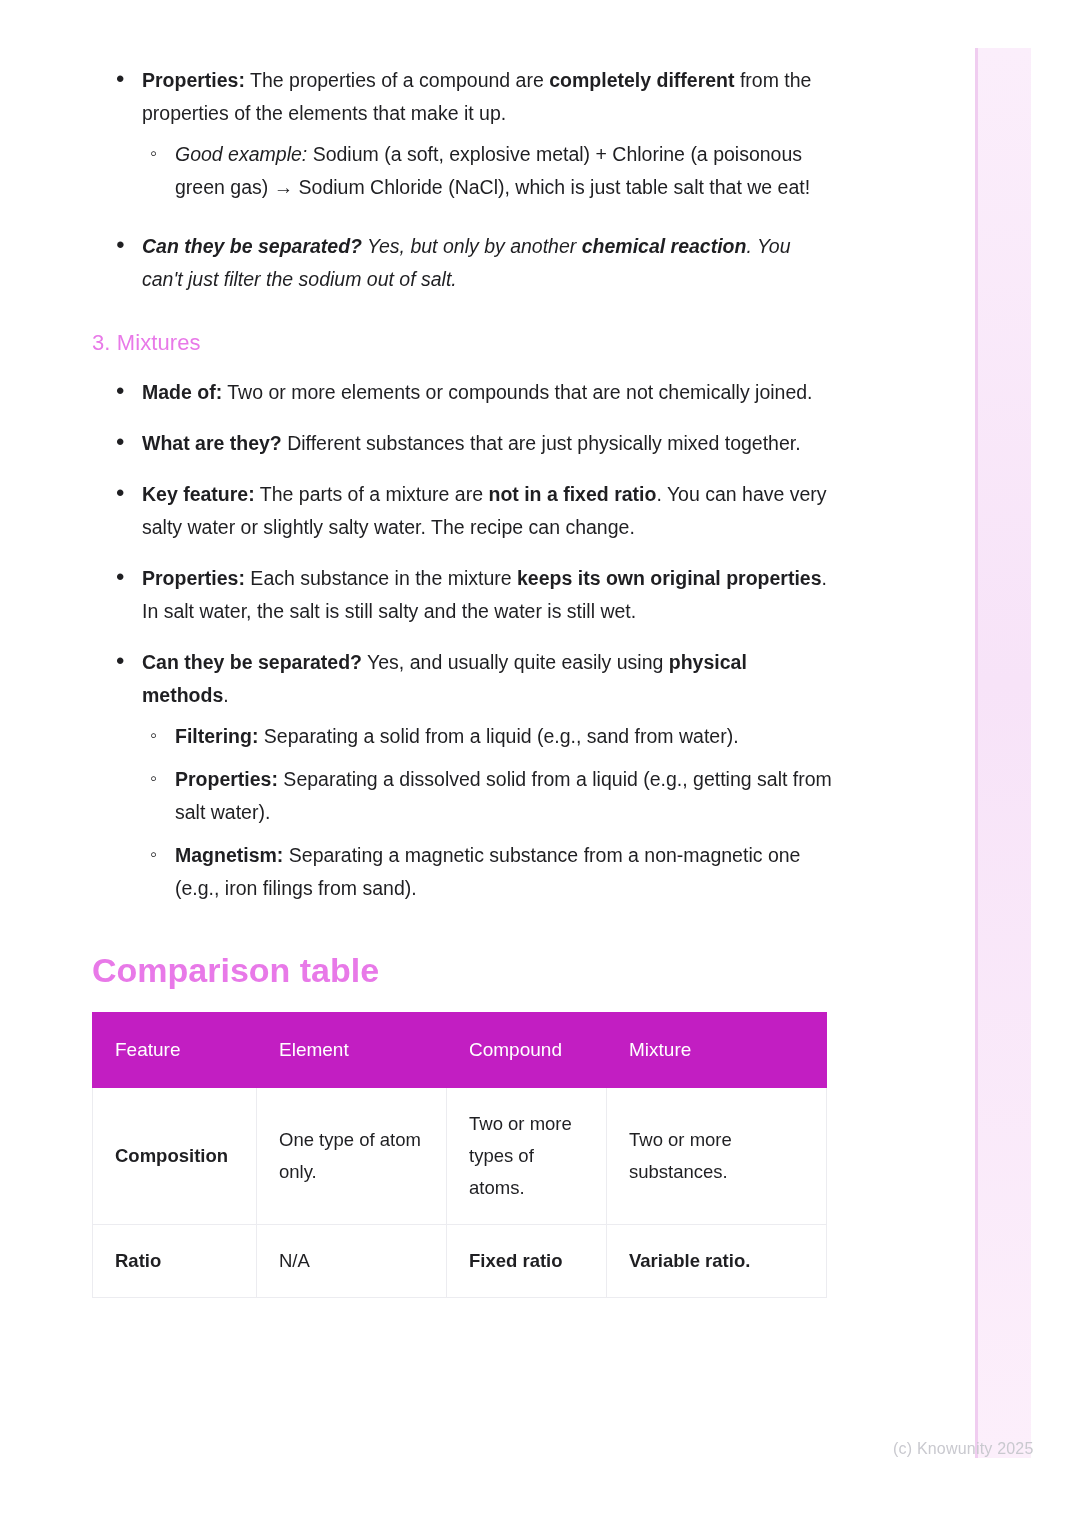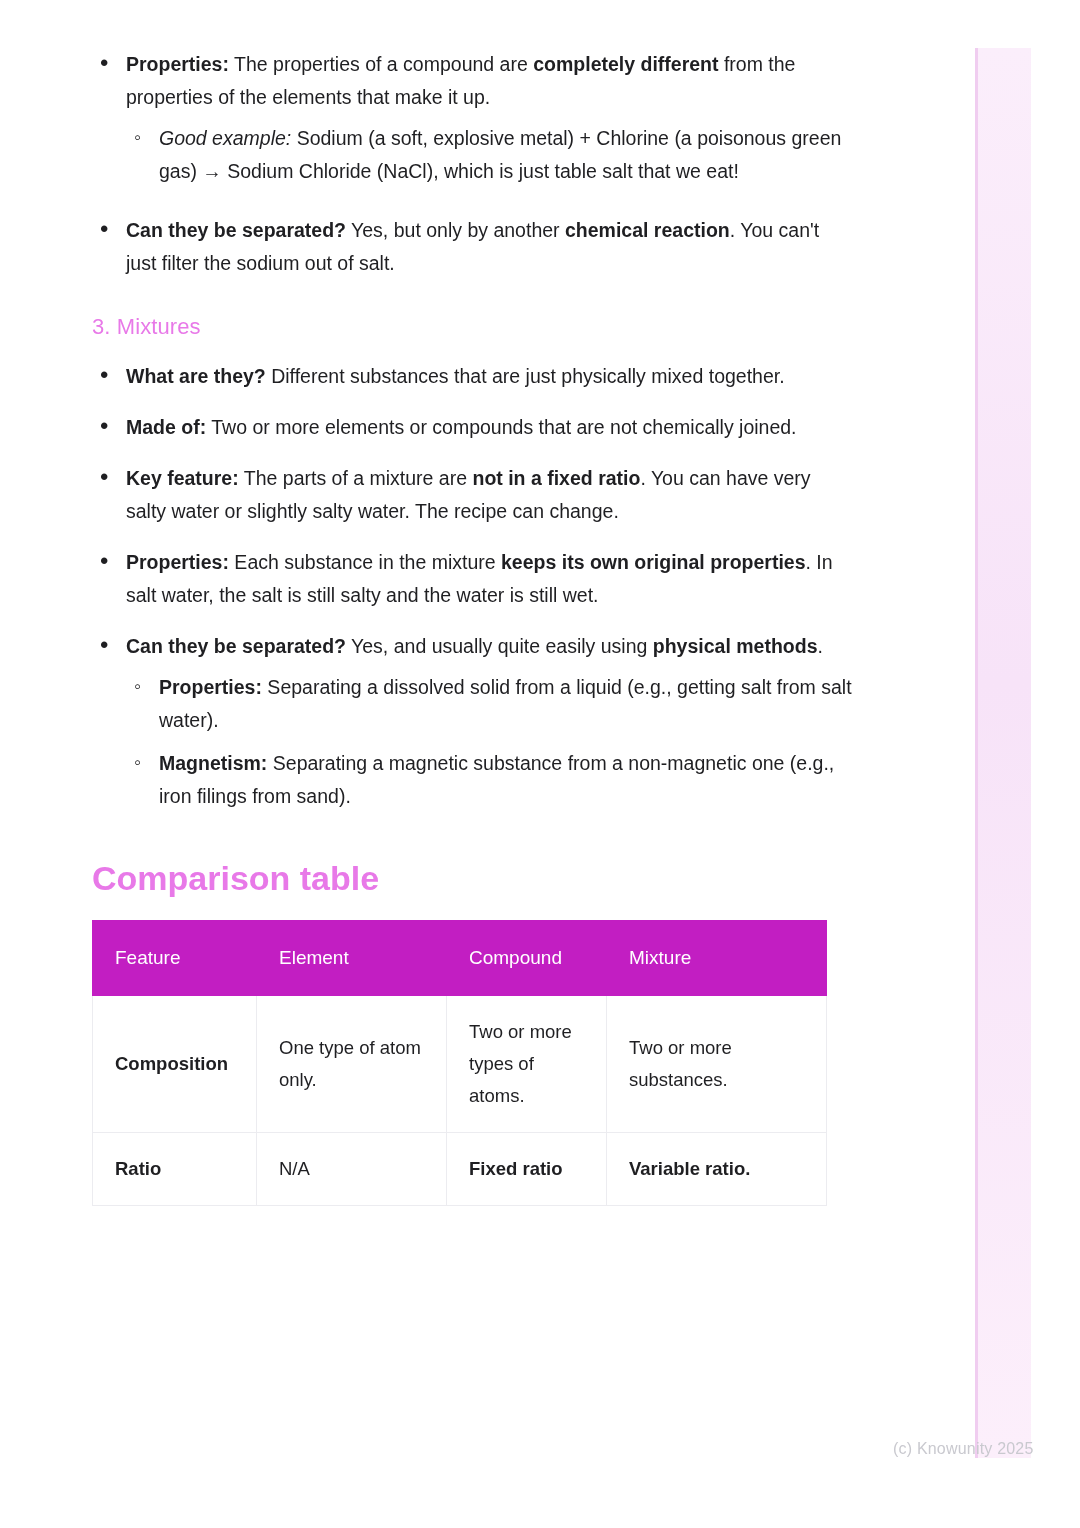--- a/index.html
+++ b/index.html
@@ -40,21 +40,21 @@
     background: #f0cdf0;
   }
   .content {
     position: absolute;
     left: 92px;
     top: 48px;
     width: 760px;
   }
   ul.bullets {
     list-style: none;
-    margin: 0;
+    margin: 16px;
     padding: 0;
   }
   ul.bullets > li {
     position: relative;
     padding-left: 34px;
     margin-bottom: 18px;
     font-size: 19.5px;
     line-height: 33px;
     color: #1f1f22;
   }
@@ -157,43 +157,46 @@
 
     <ul class="bullets">
       <li>
         <b>Properties:</b><span> The properties of a compound are </span><b>completely different</b><span> from the properties of the elements that make it up.</span>
         <ul class="sub">
           <li>
             <i>Good example:</i><span> Sodium (a soft, explosive metal) + Chlorine (a poisonous green gas) → Sodium Chloride (NaCl), which is just table salt that we eat!</span>
           </li>
         </ul>
       </li>
-      <li style="margin-top:26px;">
+      <li style="margin-top:26px;font-style:italic;">
         <b>Can they be separated?</b><span> Yes, but only by another </span><b>chemical reaction</b><span>. You can't just filter the sodium out of salt.</span>
       </li>
     </ul>
 
     <h2 class="section-heading">3. Mixtures</h2>
 
     <ul class="bullets">
       <li>
+        <b>Made of:</b><span> Two or more elements or compounds that are not chemically joined.</span>
+      </li>
+      <li>
         <b>What are they?</b><span> Different substances that are just physically mixed together.</span>
-      </li>
-      <li>
-        <b>Made of:</b><span> Two or more elements or compounds that are not chemically joined.</span>
       </li>
       <li>
         <b>Key feature:</b><span> The parts of a mixture are </span><b>not in a fixed ratio</b><span>. You can have very salty water or slightly salty water. The recipe can change.</span>
       </li>
       <li>
         <b>Properties:</b><span> Each substance in the mixture </span><b>keeps its own original properties</b><span>. In salt water, the salt is still salty and the water is still wet.</span>
       </li>
       <li>
         <b>Can they be separated?</b><span> Yes, and usually quite easily using </span><b>physical methods</b><span>.</span>
         <ul class="sub">
+          <li>
+            <b>Filtering:</b><span> Separating a solid from a liquid (e.g., sand from water).</span>
+          </li>
           <li>
             <b>Properties:</b><span> Separating a dissolved solid from a liquid (e.g., getting salt from salt water).</span>
           </li>
           <li>
             <b>Magnetism:</b><span> Separating a magnetic substance from a non-magnetic one (e.g., iron filings from sand).</span>
           </li>
         </ul>
       </li>
     </ul>
 

